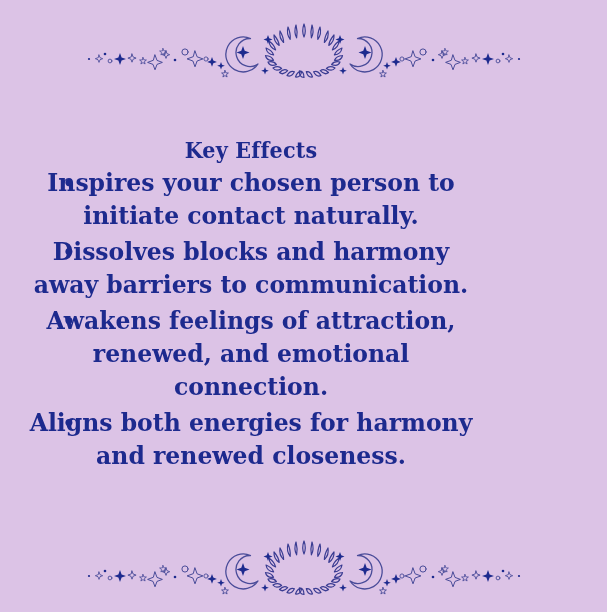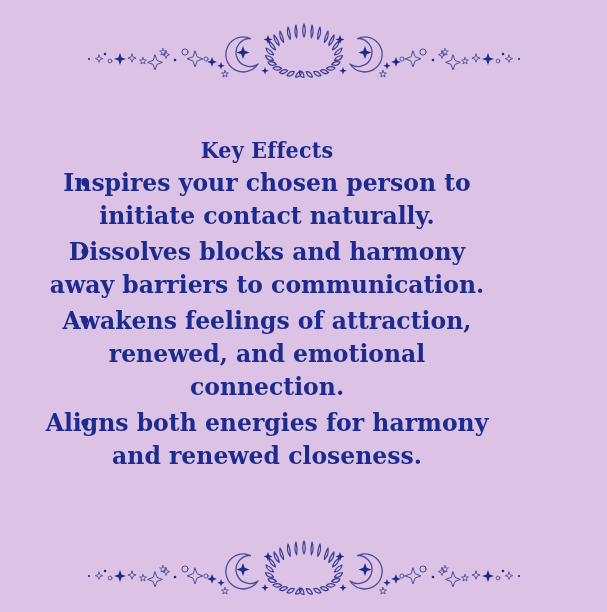--- a/index.html
+++ b/index.html
@@ -29,21 +29,21 @@
     width: 607px;
     height: 80px;
     display: block;
   }
   .ornament-top    { top: 10px; }
   .ornament-bottom { top: 527px; }
 
   
   .content {
     position: absolute;
-    left: 16px;
+    left: 0;
     top: 135px;
     width: 502px;
     text-align: center;
   }
 
   .heading {
     font-family: "DejaVu Serif", serif;
     font-weight: bold;
     font-size: 23px;
     line-height: 30px;

